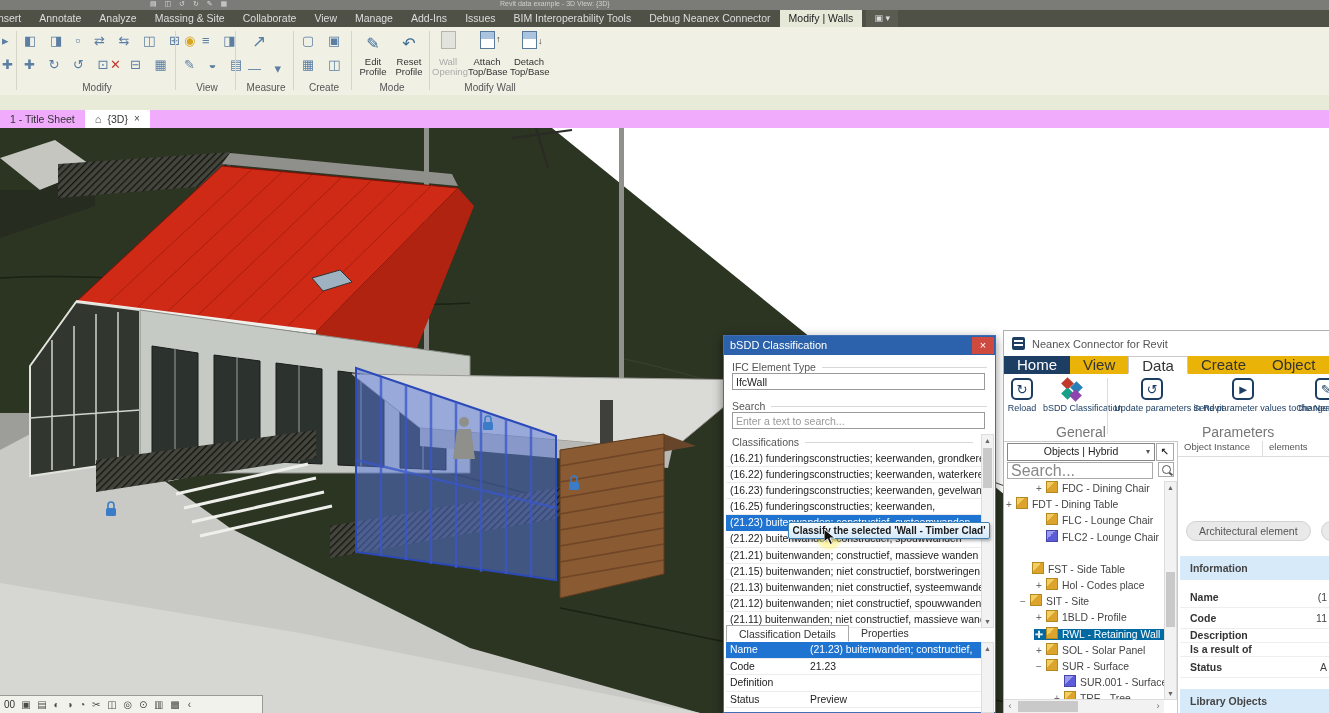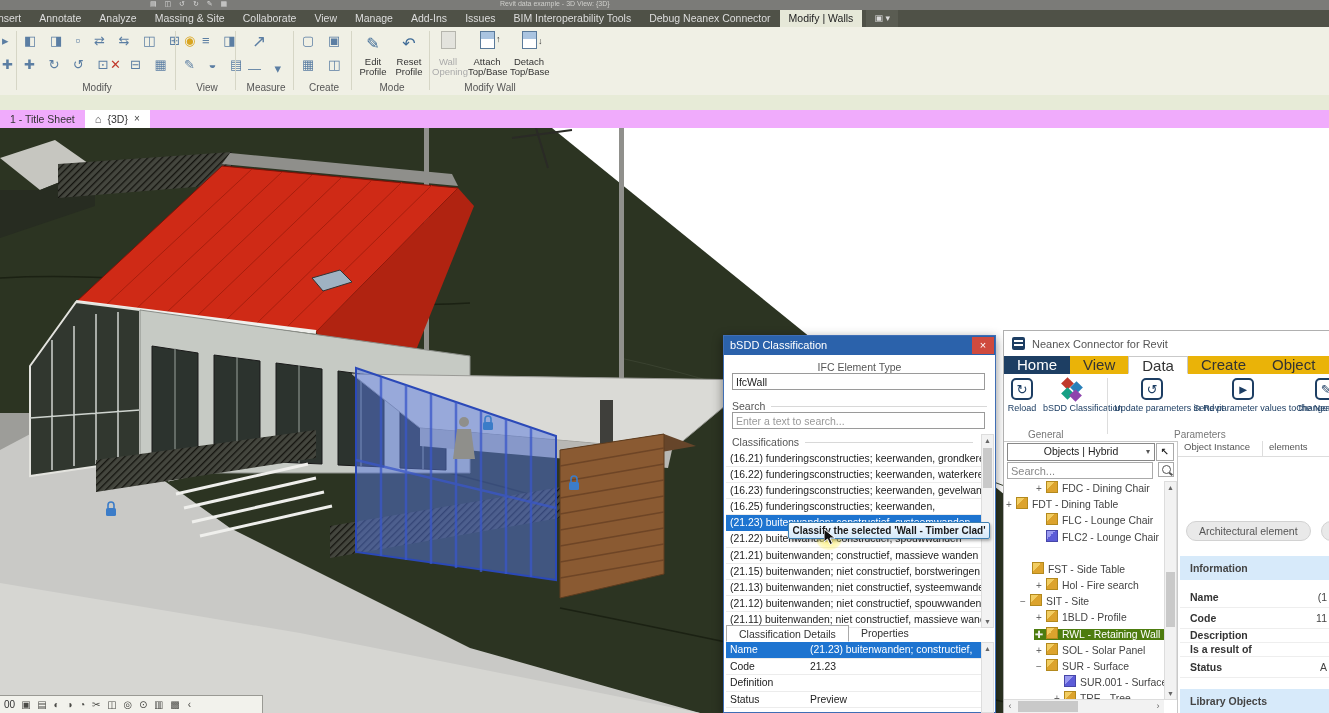--- a/index.html
+++ b/index.html
@@ -73,39 +73,39 @@
   .nlogo{width:13px;height:13px;background:#1d3e63;border-radius:2px;position:relative;}
   .nlogo::after{content:"";position:absolute;left:2px;right:2px;top:3px;height:2px;background:#fff;box-shadow:0 4px 0 #fff;}
   #ntabs{position:absolute;left:0;top:25px;right:0;height:18px;background:#eab308;border-bottom:1px solid #c9c9c9;display:flex;font-size:15px;}
   .ntab{padding:0 13px;line-height:17px;color:#333;}
   .ntab.home{background:#1d3e63;color:#fff;}
   .ntab.active{background:#fff;border:1px solid #c9c9c9;border-bottom:1px solid #fff;}
   #nribbon{position:absolute;left:0;top:43px;right:0;height:67px;background:#fff;border-bottom:1px solid #c9c9c9;white-space:nowrap;overflow:hidden;}
   .nbtn{display:inline-block;vertical-align:top;text-align:center;font-size:9px;line-height:10px;color:#1d3e63;padding-top:4px;}
   .nbtn .nic{display:block;margin:0 auto 3px auto;width:22px;height:22px;border:2px solid #1d3e63;border-radius:5px;font-size:13px;line-height:20px;color:#1d3e63;box-sizing:border-box;}
   .nsep{display:inline-block;vertical-align:top;width:1px;height:56px;background:#ddd;margin:4px 3px 0 3px;}
-  .nglabel{position:absolute;bottom:1px;font-size:10px;color:#777;}
+  .nglabel{position:absolute;bottom:1px;font-size:14px;color:#777;margin-left:28px;}
   .bsddic{position:relative;display:block;width:22px;height:22px;margin:0 auto 3px auto;}
   .bsddic i{position:absolute;width:9px;height:9px;transform:rotate(45deg);}
   
   #ntree{position:absolute;left:0;top:110px;width:173px;bottom:0;border-right:1px solid #c9c9c9;overflow:hidden;}
   #objdrop{position:absolute;left:3px;top:2px;width:146px;height:16px;border:1px solid #888;font-size:10.5px;line-height:15px;text-align:center;color:#222;}
   #objdrop .car{position:absolute;right:4px;top:0;font-size:8px;color:#555;}
   #selbtn{position:absolute;right:3px;top:2px;width:16px;height:16px;border:1px solid #aaa;text-align:center;font-size:10px;line-height:15px;color:#222;font-weight:bold;}
-  #nsearch{position:absolute;left:3px;top:21px;width:146px;height:17px;border:1px solid #aaa;font-size:11px;padding:0 3px;color:#222;font-family:"Liberation Sans",sans-serif;box-sizing:border-box;}
+  #nsearch{position:absolute;left:3px;top:21px;width:146px;height:17px;border:1px solid #aaa;font-size:16px;padding:0 3px;color:#222;font-family:"Liberation Sans",sans-serif;box-sizing:border-box;}
   #nsearch::placeholder{color:#888;}
   #magbtn{position:absolute;right:3px;top:21px;width:16px;height:15px;border:1px solid #aaa;box-sizing:border-box;}
   .mag{position:absolute;left:3px;top:2px;width:7px;height:7px;border:1.5px solid #555;border-radius:50%;}
   .mag::after{content:"";position:absolute;left:6px;top:7px;width:4px;height:1.5px;background:#555;transform:rotate(40deg);}
   #treerows{position:absolute;left:0;top:40px;right:13px;bottom:13px;overflow:hidden;}
   .trow{height:16.2px;line-height:16.2px;white-space:nowrap;font-size:10.4px;color:#444;}
   .texp{display:inline-block;width:10px;color:#666;font-size:10px;text-align:center;}
   .cube{display:inline-block;width:10px;height:10px;margin:0 4px 0 2px;vertical-align:-1px;border:1px solid #b3891d;background:linear-gradient(135deg,#f2cd62 40%,#dca32d 40%);}
   .cube[data-cube="b"]{border-color:#4646a8;background:linear-gradient(135deg,#9a9af0 40%,#5c5cd8 40%);}
-  .trow.sel .hl{background:#4d7c0f;color:#fff;padding-right:14px;}
+  .trow.sel .hl{background:#0369a1;color:#fff;padding-right:14px;}
   .trow.sel .texp{color:#eee;}
   #treevs{right:0;top:40px;bottom:13px;}
   #treehs{position:absolute;left:0;right:13px;bottom:0;height:13px;background:#f2f2f2;border-top:1px solid #ddd;}
   #treehs .ar{position:absolute;top:0;bottom:0;width:12px;text-align:center;font-size:9px;color:#666;line-height:12px;}
   #treehs .thumb{position:absolute;left:14px;top:1px;bottom:1px;width:60px;background:#c9c9c9;}
   
   #ndetail{position:absolute;left:174px;top:110px;right:0;bottom:0;overflow:hidden;background:#fff;}
   #dethdr{position:absolute;left:0;top:0;right:0;height:15px;border-bottom:1px solid #ddd;font-size:9.5px;color:#555;display:flex;}
   #dethdr .h1{width:78px;padding-left:6px;border-right:1px solid #ddd;}
   #dethdr .h2{padding-left:6px;}
@@ -319,21 +319,21 @@
     <span class="sc">00</span>
     <span class="ic">▣ ▤ ◐ ◑ ◔ ✂ ◫ ◎ ⊙ ▥ ▩</span>
     <span class="ic">‹</span>
   </div>
 
   <div id="bsdd" class="abs">
     <div class="tbar">
       <span>bSDD Classification</span>
       <span class="close">×</span>
     </div>
-    <div class="lblrow" style="top:25px;flex-direction:column;">
+    <div class="lblrow" style="top:25px;">
       <span>IFC Element Type</span>
         <span class="ln"></span>
     </div>
     <input class="bsin" style="top: 37px;" value="IfcWall">
     <div class="lblrow" style="top:64px;">
       <span>Search</span>
         <span class="ln"></span>
     </div>
     <input class="bsin" style="top: 76px;" placeholder="Enter a text to search...">
     <div class="lblrow" style="top:100px;right:22px;">
@@ -446,21 +446,21 @@
       <input id="nsearch" placeholder="Search..." style="">
       <div id="magbtn">
           <span class="mag"></span>
         </div>
       <div id="treerows">
         <div class="trow" style="padding-left:30px;"><span class="texp">+</span><span class="cube" data-cube="y"></span><span>FDC - Dining Chair</span></div>
         <div class="trow" style=""><span class="texp">+</span><span class="cube" data-cube="y"></span><span>FDT - Dining Table</span></div>
         <div class="trow" style="padding-left:30px;"><span class="texp"></span><span class="cube" data-cube="y"></span><span>FLC - Lounge Chair</span></div>
         <div class="trow" style="padding-left:30px;"><span class="texp"></span><span class="cube" data-cube="b"></span><span>FLC2 - Lounge Chair</span></div>
         <div class="trow" style="padding-left:16px;margin-top:16px;"><span class="texp"></span><span class="cube" data-cube="y"></span><span>FST - Side Table</span></div>
-        <div class="trow" style="padding-left:30px;"><span class="texp">+</span><span class="cube" data-cube="y"></span><span>Hol - Fire search</span></div>
+        <div class="trow" style="padding-left:30px;"><span class="texp">+</span><span class="cube" data-cube="y"></span><span>Hol - Codes place</span></div>
         <div class="trow" style="padding-left:14px;"><span class="texp">−</span><span class="cube" data-cube="y"></span><span>SIT - Site</span></div>
         <div class="trow" style="padding-left:30px;"><span class="texp">+</span><span class="cube" data-cube="y"></span><span>1BLD - Profile</span></div>
         <div class="trow sel" style="padding-left:30px;"><span class="hl"><span class="texp">✚</span><span class="cube" data-cube="y"></span><span>RWL - Retaining Wall</span></span></div>
         <div class="trow" style="padding-left:30px;"><span class="texp">+</span><span class="cube" data-cube="y"></span><span>SOL - Solar Panel</span></div>
         <div class="trow" style="padding-left:30px;"><span class="texp">−</span><span class="cube" data-cube="y"></span><span>SUR - Surface</span></div>
         <div class="trow" style="padding-left:48px;"><span class="texp"></span><span class="cube" data-cube="b"></span><span>SUR.001 - Surface</span></div>
         <div class="trow" style="padding-left:48px;"><span class="texp">+</span><span class="cube" data-cube="y"></span><span>TRE - Tree</span></div>
         <div class="trow" style="padding-left:30px;"><span class="texp">+</span><span class="cube" data-cube="y"></span><span>WND - Windmill</span></div>
       </div>
       <div class="vscroll" id="treevs" style="position:absolute;">

